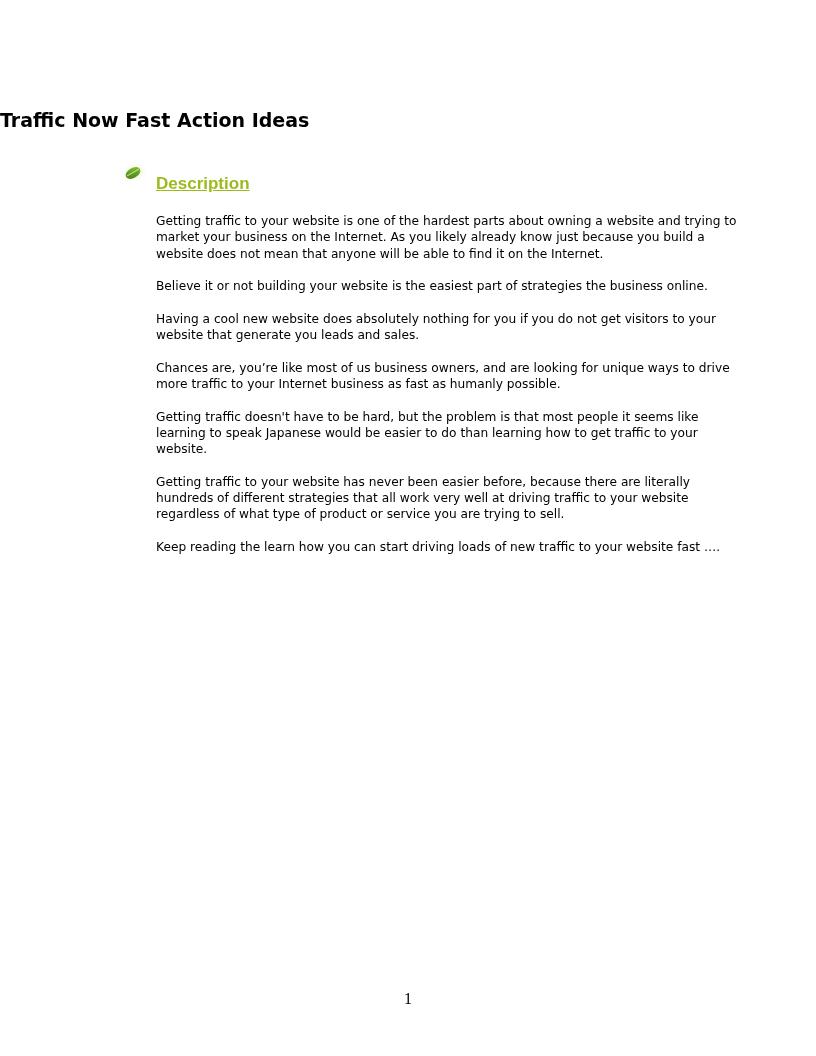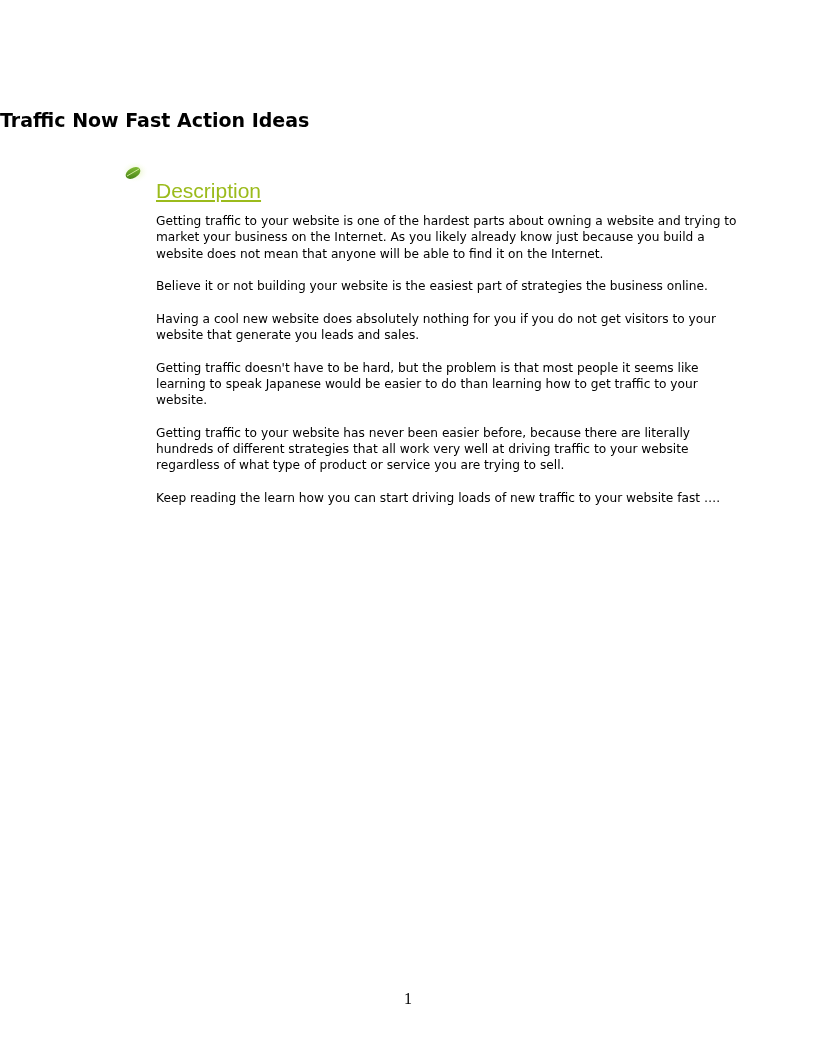--- a/index.html
+++ b/index.html
@@ -37,27 +37,28 @@
     .leaf-icon {
       position: absolute;
       left: 0;
       top: 0;
       width: 30px;
       height: 30px;
     }
     .section-link {
       position: absolute;
       left: 36px;
-      top: 24px;
+      top: 17px;
       font-family: "Liberation Sans", sans-serif;
-      font-size: 21px;
+      font-size: 17px;
       line-height: 18px;
       color: #9bbb1c;
       text-decoration: underline;
       cursor: pointer;
+      font-weight: bold;
     }
     .body-text {
       position: absolute;
       left: 120px;
       top: 213px;
       width: 590px;
       margin-left: 36px;
     }
     .body-text p {
       margin: 0 0 16.3px 0;
@@ -101,18 +102,19 @@
       <path d="M7 18 L19 11" stroke="#cfe89a" stroke-width="1" fill="none"></path>
     </svg>
   </span>
   <a class="section-link">Description</a>
 </div>
 
 <div class="body-text">
   <p>Getting traffic to your website is one of the hardest parts about owning a website and trying to market your business on the Internet. As you likely already know just because you build a website does not mean that anyone will be able to find it on the Internet.</p>
   <p>Believe it or not building your website is the easiest part of strategies the business online.</p>
   <p>Having a cool new website does absolutely nothing for you if you do not get visitors to your website that generate you leads and sales.</p>
+  <p>Chances are, you’re like most of us business owners, and are looking for unique ways to drive more traffic to your Internet business as fast as humanly possible.</p>
   <p>Getting traffic doesn't have to be hard, but the problem is that most people it seems like learning to speak Japanese would be easier to do than learning how to get traffic to your website.</p>
   <p>Getting traffic to your website has never been easier before, because there are literally hundreds of different strategies that all work very well at driving traffic to your website regardless of what type of product or service you are trying to sell.</p>
   <p>Keep reading the learn how you can start driving loads of new traffic to your website fast ….</p>
 </div>
 
 <div class="page-number">1</div>
 
 </body></html>

